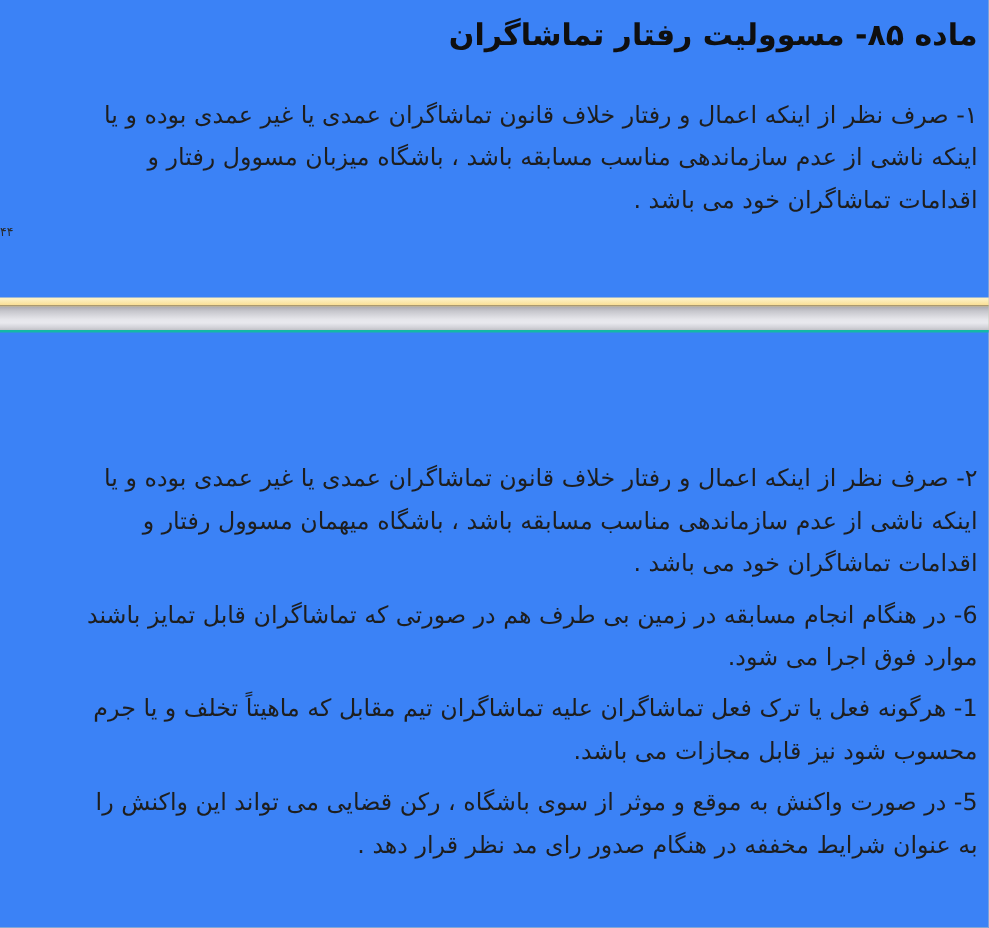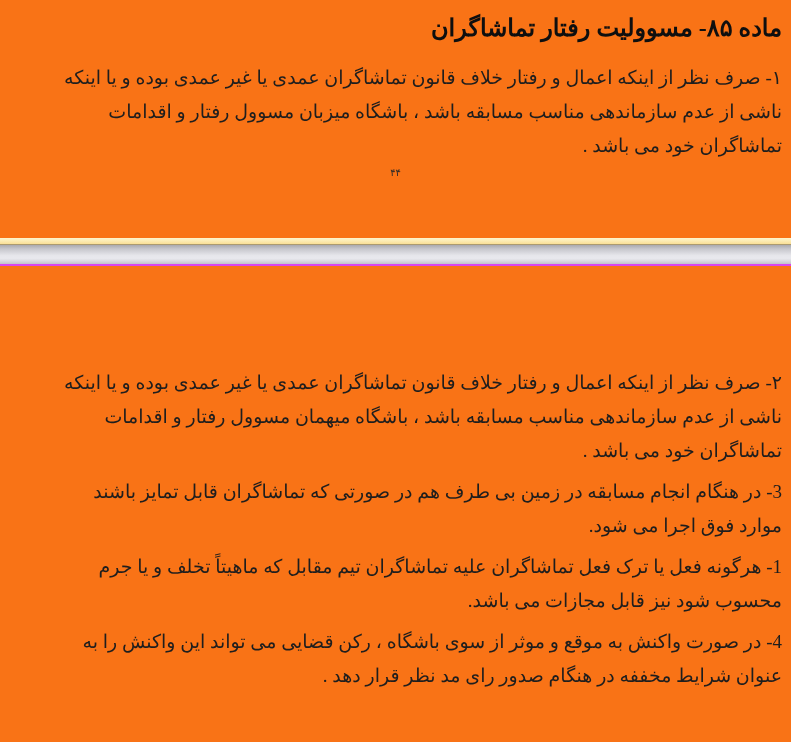--- a/index.html
+++ b/index.html
@@ -11,24 +11,23 @@
     background: #fce5a1;
     font-family: "DejaVu Sans", "Liberation Sans", sans-serif;
   }
   .viewer {
     width: 791px;
     height: 742px;
     display: flex;
     flex-direction: column;
   }
   .page {
-    background: #f97316;
+    background: #3b82f6;
     direction: rtl;
     color: #1e1e1e;
-    font-family: Liberation Serif, serif;
   }
   .page-1 {
     height: 238px;
     padding-top: 13px;
     position: relative;
   }
   .doc-title {
     margin: 0;
     padding: 0 9px 0 0;
     font-size: 24px;
@@ -38,26 +37,26 @@
     text-align: right;
   }
   .para {
     margin: 0;
     padding: 0 9px 0 55px;
     font-size: 19px;
     line-height: 34px;
     text-align: right;
     color: #1e1e1e;
   }
-  .page-1 .para { margin-top: 18px; }
+  .page-1 .para { margin-top: 32px; }
   .page-num {
     margin-top: 0;
     font-size: 10px;
     line-height: 20px;
-    text-align: center;
+    text-align: left;
     color: #2a2a2a;
   }
   .page-1-bottom-edge {
     height: 6px;
     background: linear-gradient(180deg, #fdf2c6 0%, #f9df96 100%);
     border-top: 1px solid #fdf3cb;
   }
   .page-separator {
     height: 20px;
     background: linear-gradient(180deg,
@@ -65,39 +64,39 @@
       #c6c6cc 20%,
       #e6e6eb 55%,
       #e9e9ee 70%,
       #d4d4da 88%,
       #c2c2c8 100%);
     border-top: 1px solid #ab9a70;
   }
   .page-2 {
     flex: 1;
     padding-top: 100px;
-    border-top: 2px solid #d946ef;
+    border-top: 2px solid #14b8a6;
   }
   .page-2 .para { margin-bottom: 7px; }
 </style>
 </head>
 <body>
 
 <div class="viewer">
 
   <section class="page page-1">
     <h1 class="doc-title">ماده ۸۵- مسوولیت رفتار تماشاگران</h1>
     <p class="para" lang="fa" dir="rtl">۱- صرف نظر از اینکه اعمال و رفتار خلاف قانون تماشاگران عمدی یا غیر عمدی بوده و یا اینکه ناشی از عدم سازماندهی مناسب مسابقه باشد ، باشگاه میزبان مسوول رفتار و اقدامات تماشاگران خود می باشد .</p>
     <div class="page-num">۴۴</div>
   </section>
 
   <div class="page-1-bottom-edge"></div>
 
   <div class="page-separator"></div>
 
   <section class="page page-2">
     <p class="para" lang="fa" dir="rtl">۲- صرف نظر از اینکه اعمال و رفتار خلاف قانون تماشاگران عمدی یا غیر عمدی بوده و یا اینکه ناشی از عدم سازماندهی مناسب مسابقه باشد ، باشگاه میهمان مسوول رفتار و اقدامات تماشاگران خود می باشد .</p>
-    <p class="para" lang="fa" dir="rtl">3- در هنگام انجام مسابقه در زمین بی طرف هم در صورتی که تماشاگران قابل تمایز باشند موارد فوق اجرا می شود.</p>
+    <p class="para" lang="fa" dir="rtl">6- در هنگام انجام مسابقه در زمین بی طرف هم در صورتی که تماشاگران قابل تمایز باشند موارد فوق اجرا می شود.</p>
     <p class="para" lang="fa" dir="rtl">1- هرگونه فعل یا ترک فعل تماشاگران علیه تماشاگران تیم مقابل که ماهیتاً تخلف و یا جرم محسوب شود نیز قابل مجازات می باشد.</p>
-    <p class="para" lang="fa" dir="rtl">4- در صورت واکنش به موقع و موثر از سوی باشگاه ، رکن قضایی می تواند این واکنش را به عنوان شرایط مخففه در هنگام صدور رای مد نظر قرار دهد .</p>
+    <p class="para" lang="fa" dir="rtl">5- در صورت واکنش به موقع و موثر از سوی باشگاه ، رکن قضایی می تواند این واکنش را به عنوان شرایط مخففه در هنگام صدور رای مد نظر قرار دهد .</p>
   </section>
 
 </div>
 
 </body></html>

